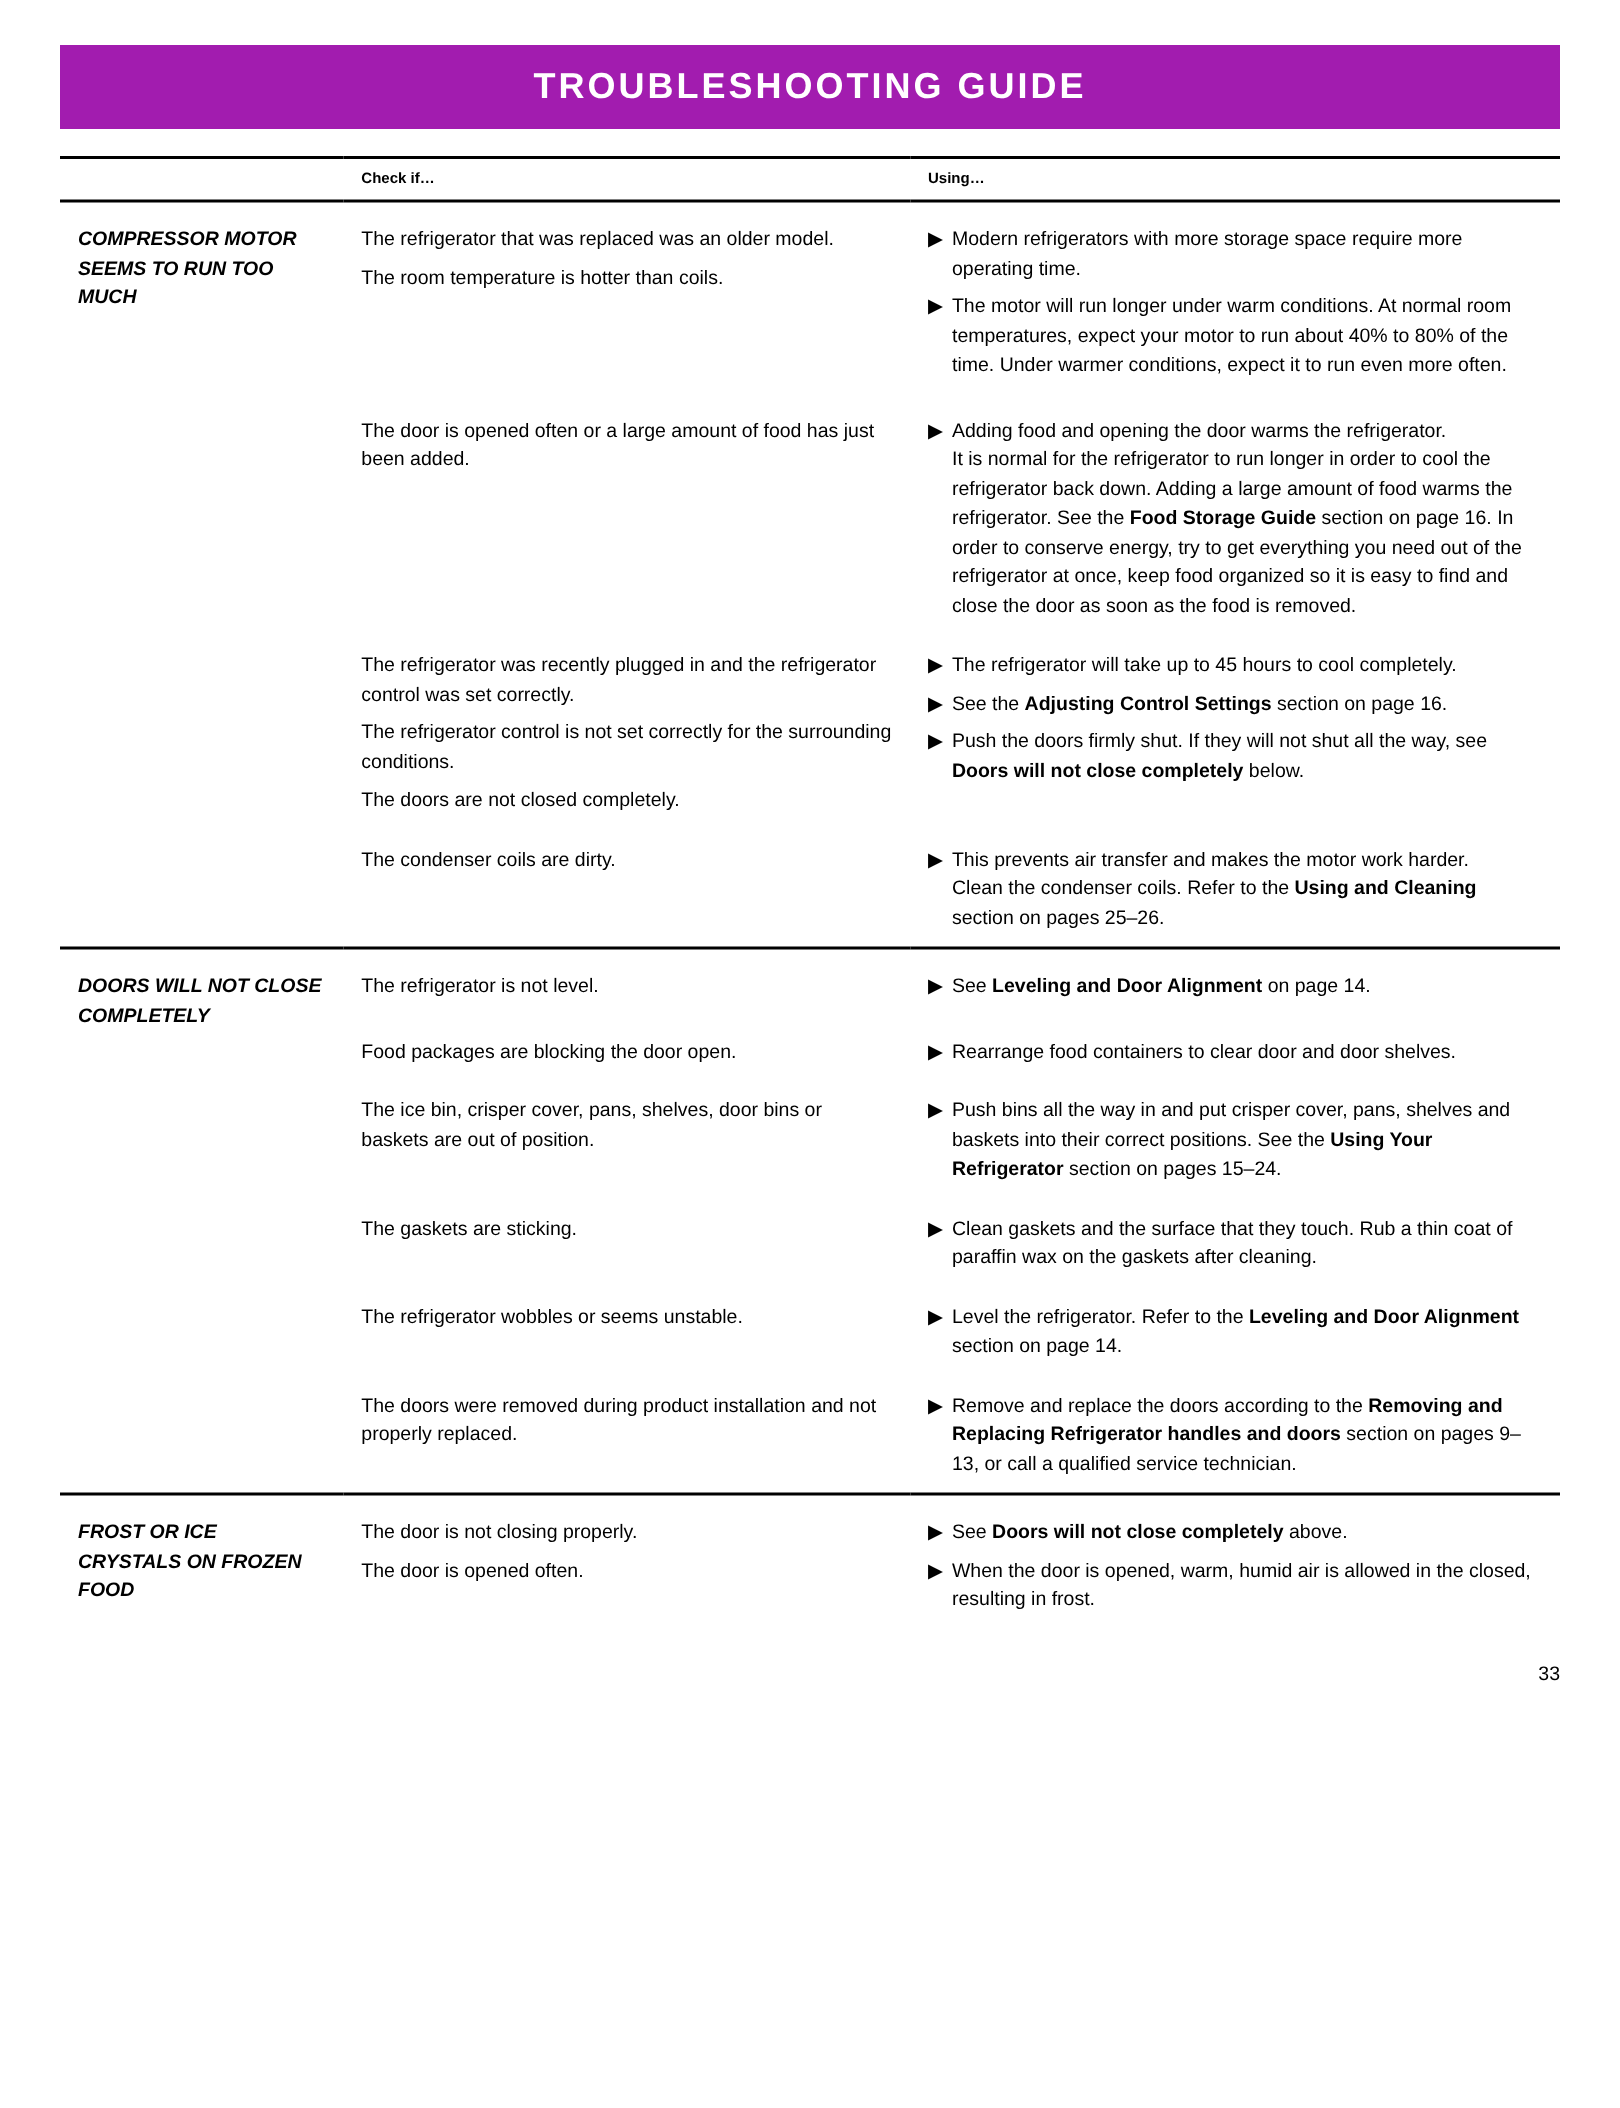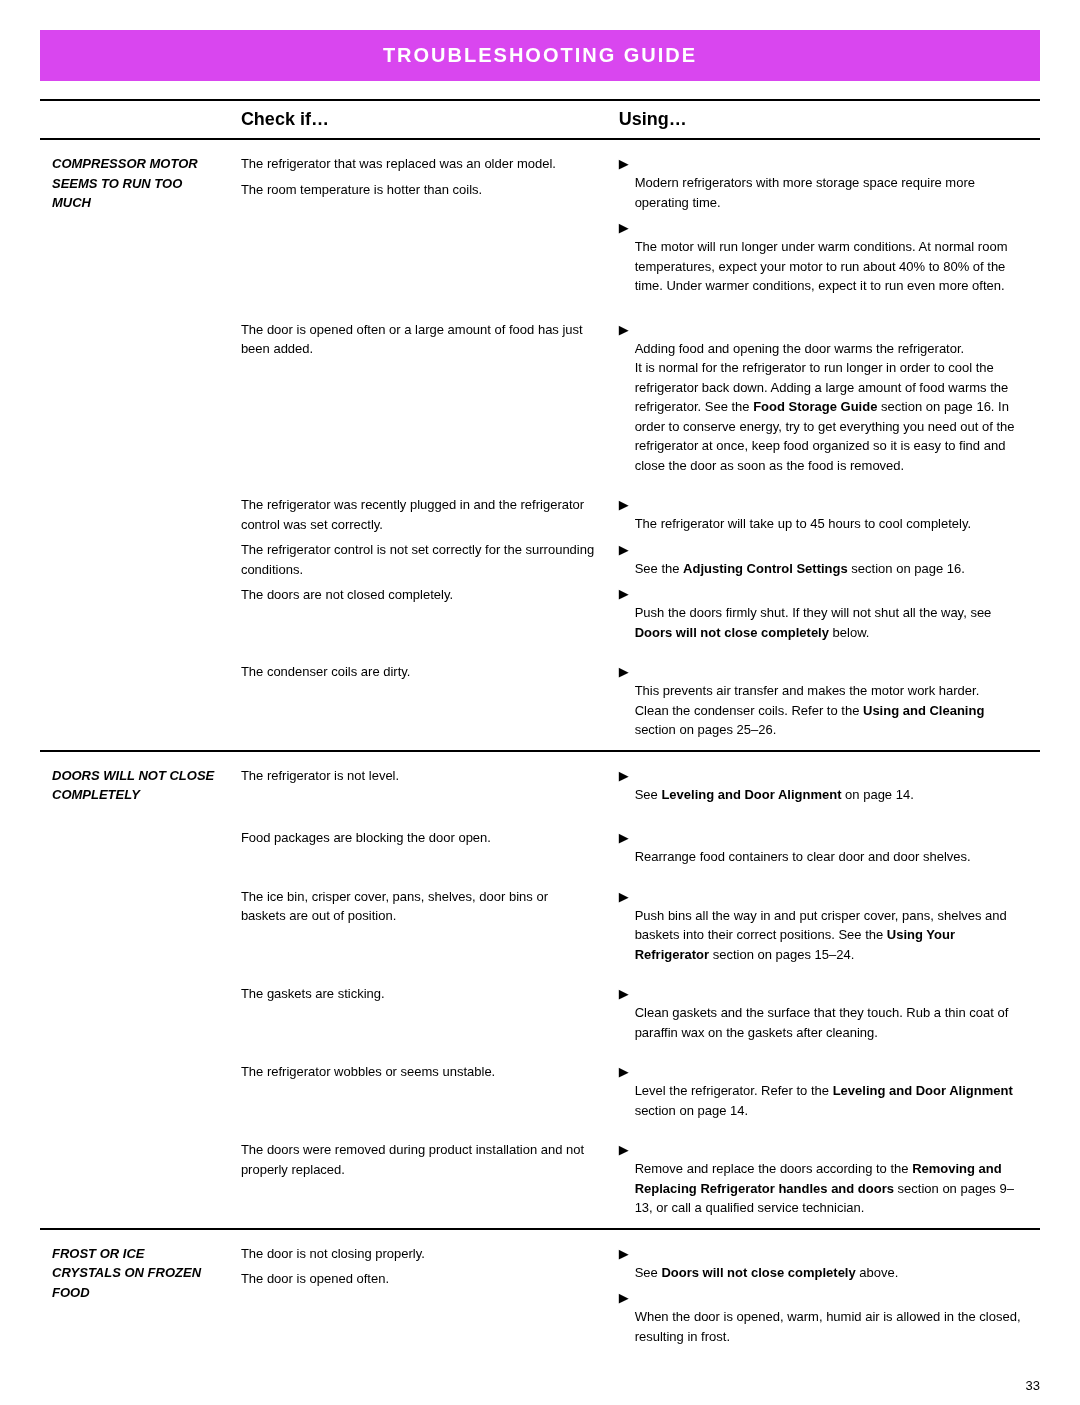--- a/index.html
+++ b/index.html
@@ -6,40 +6,40 @@
     body {
       font-family: Arial, Helvetica, sans-serif;
       font-size: 13px;
       background: #fff;
       color: #000;
       width: 1080px;
       min-height: 1405px;
       padding: 30px 40px;
     }
     .page-title {
-      background: #d946ef;
+      background: #a21caf;
       color: #fff;
       text-align: center;
-      font-size: 20px;
+      font-size: 24px;
       font-weight: bold;
       letter-spacing: 2px;
       padding: 14px 0;
       margin-bottom: 18px;
     }
     .guide-table {
       width: 100%;
       border-collapse: collapse;
       border-top: 2px solid #000;
     }
     .guide-table th {
       border-bottom: 2px solid #000;
       padding: 8px 12px;
       text-align: left;
       font-weight: bold;
-      font-size: 18px;
+      font-size: 10px;
     }
     .col-issue { width: 170px; }
     .col-check { width: 340px; }
     .col-then  { width: 390px; }
     .guide-table td {
       vertical-align: top;
       padding: 10px 12px;
       font-size: 13px;
       line-height: 1.5;
     }
@@ -65,21 +65,21 @@
       align-items: flex-start;
       margin-bottom: 6px;
     }
     .then-item:last-child { margin-bottom: 0; }
     .arrow {
       margin-right: 6px;
       flex-shrink: 0;
       font-size: 13px;
       line-height: 1.5;
     }
-    .then-text { flex: 1; line-height: 1.5; margin-top: 19px; }
+    .then-text { flex: 1; line-height: 1.5; }
     b, strong { font-weight: bold; }
     .page-num {
       text-align: right;
       margin-top: 18px;
       font-size: 13px;
     }
   </style>
 </head>
 <body>
 

